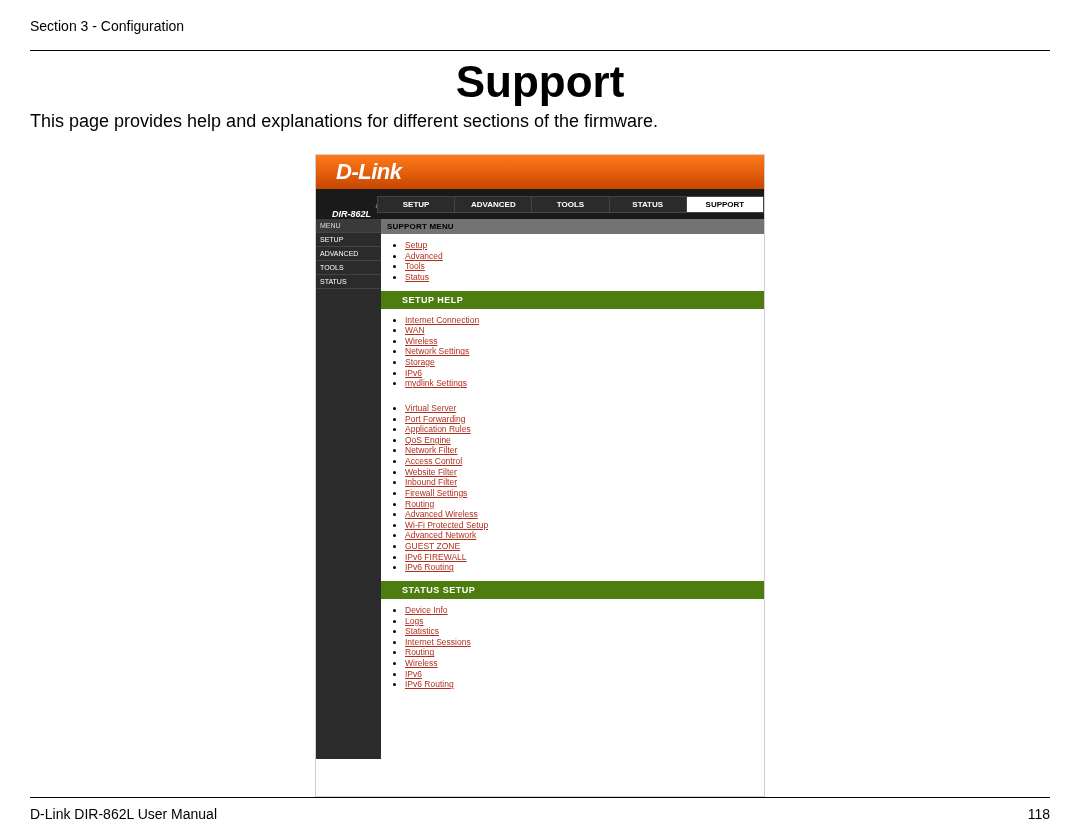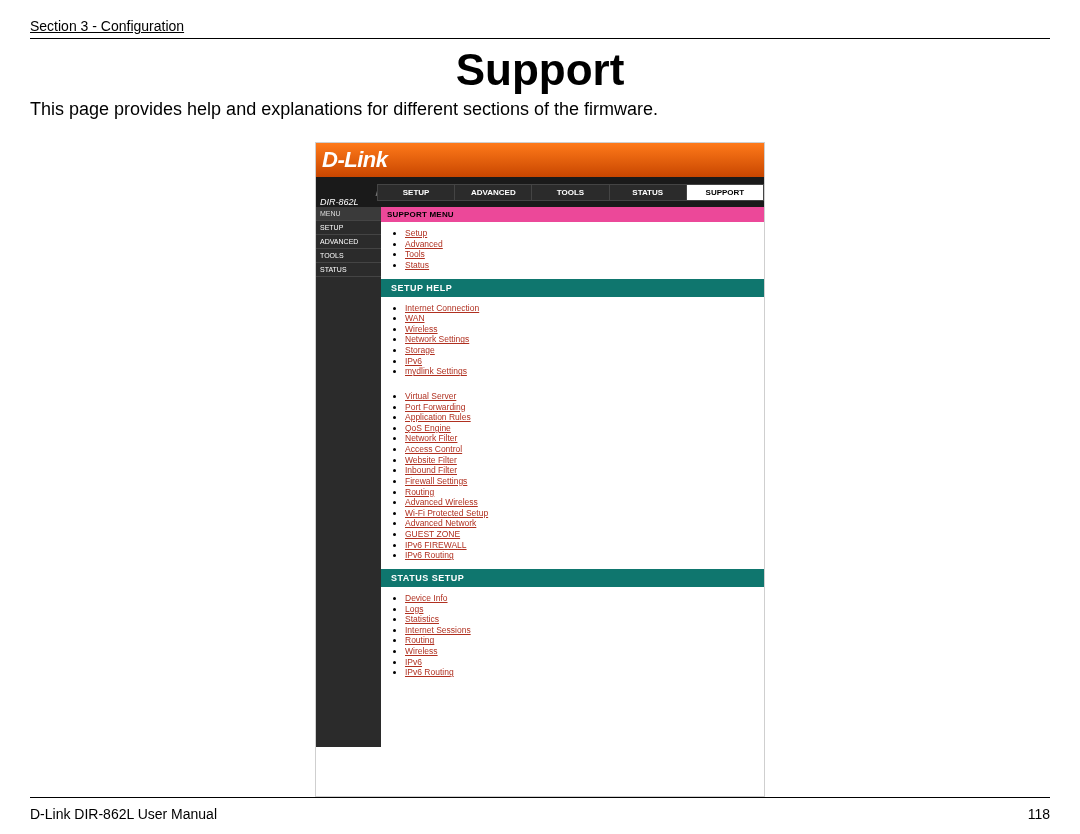--- a/index.html
+++ b/index.html
@@ -7,23 +7,22 @@
     font-family: "Myriad Pro", "Segoe UI", Arial, sans-serif;
     background: #fff;
     width: 1080px;
     height: 834px;
     padding: 18px 30px 0 30px;
     display: flex;
     flex-direction: column;
   }
   .header-row {
     font-size: 14px;
-    padding-bottom: 4px;
+    padding-bottom: 16px;
     border-bottom: 1.5px solid #000;
-    text-decoration: underline;
   }
   .page-title {
     text-align: center;
     font-size: 44px;
     font-weight: bold;
     margin-top: 6px;
   }
   .page-desc {
     font-size: 18px;
     margin-top: 4px;
@@ -38,40 +37,40 @@
   .router {
     width: 450px;
     border: 1px solid #cfcfcf;
     font-family: Arial, sans-serif;
   }
   .router-top {
     background: linear-gradient(#ff7a1a, #c84600);
     height: 34px;
     display: flex;
     align-items: center;
-    padding: 0 6px;
+    padding: 0 20px;
   }
   .dlink-logo {
     font-family: Arial, sans-serif;
     font-size: 22px;
     font-weight: bold;
     font-style: italic;
     color: #fff;
     letter-spacing: -0.5px;
   }
   .model-bar {
     background: #1a1a1a;
     color: #fff;
     display: flex;
     align-items: center;
   }
   .model-bar .model {
-    padding-left: 4px;
+    padding-left: 16px;
     font-style: italic;
-    font-weight: normal;
+    font-weight: bold;
     font-size: 9px;
     width: 65px;
     margin-top: 20px;
   }
   .model-bar .slashes {
     color: #777;
     font-size: 13px;
     line-height: 10px;
     letter-spacing: -4px;
     margin-left: -4px;
@@ -104,21 +103,21 @@
   .side-item {
     font-size: 7px;
     color: #fff;
     padding: 3px 4px;
     border-bottom: 1px solid #444;
     cursor: pointer;
   }
   .side-item:first-child { background: #3a3a3a; color: #ddd; }
   .content { flex: 1; background: #fff; }
   .support-menu-head {
-    background: #ec4899;
+    background: #737373;
     color: #000;
     font-size: 8px;
     font-weight: bold;
     padding: 3px 6px;
     letter-spacing: 0.2px;
   }
   .linkbox {
     background: #fff;
     padding: 6px 8px 8px 24px;
   }
@@ -127,25 +126,25 @@
     font-size: 8.5px;
     line-height: 1.25;
     margin-left: 0;
   }
   .linkbox a {
     color: #b03020;
     text-decoration: underline;
     cursor: pointer;
   }
   .section-bar {
-    background: #0f766e;
+    background: #4d7c0f;
     color: #fff;
     font-size: 9px;
     font-weight: bold;
-    padding: 4px 10px;
+    padding: 4px 21px;
     letter-spacing: 0.5px;
   }
   
   .footer {
     border-top: 1.5px solid #000;
     margin-top: auto;
     padding: 8px 0 12px 0;
     display: flex;
     justify-content: space-between;
     font-size: 14px;

